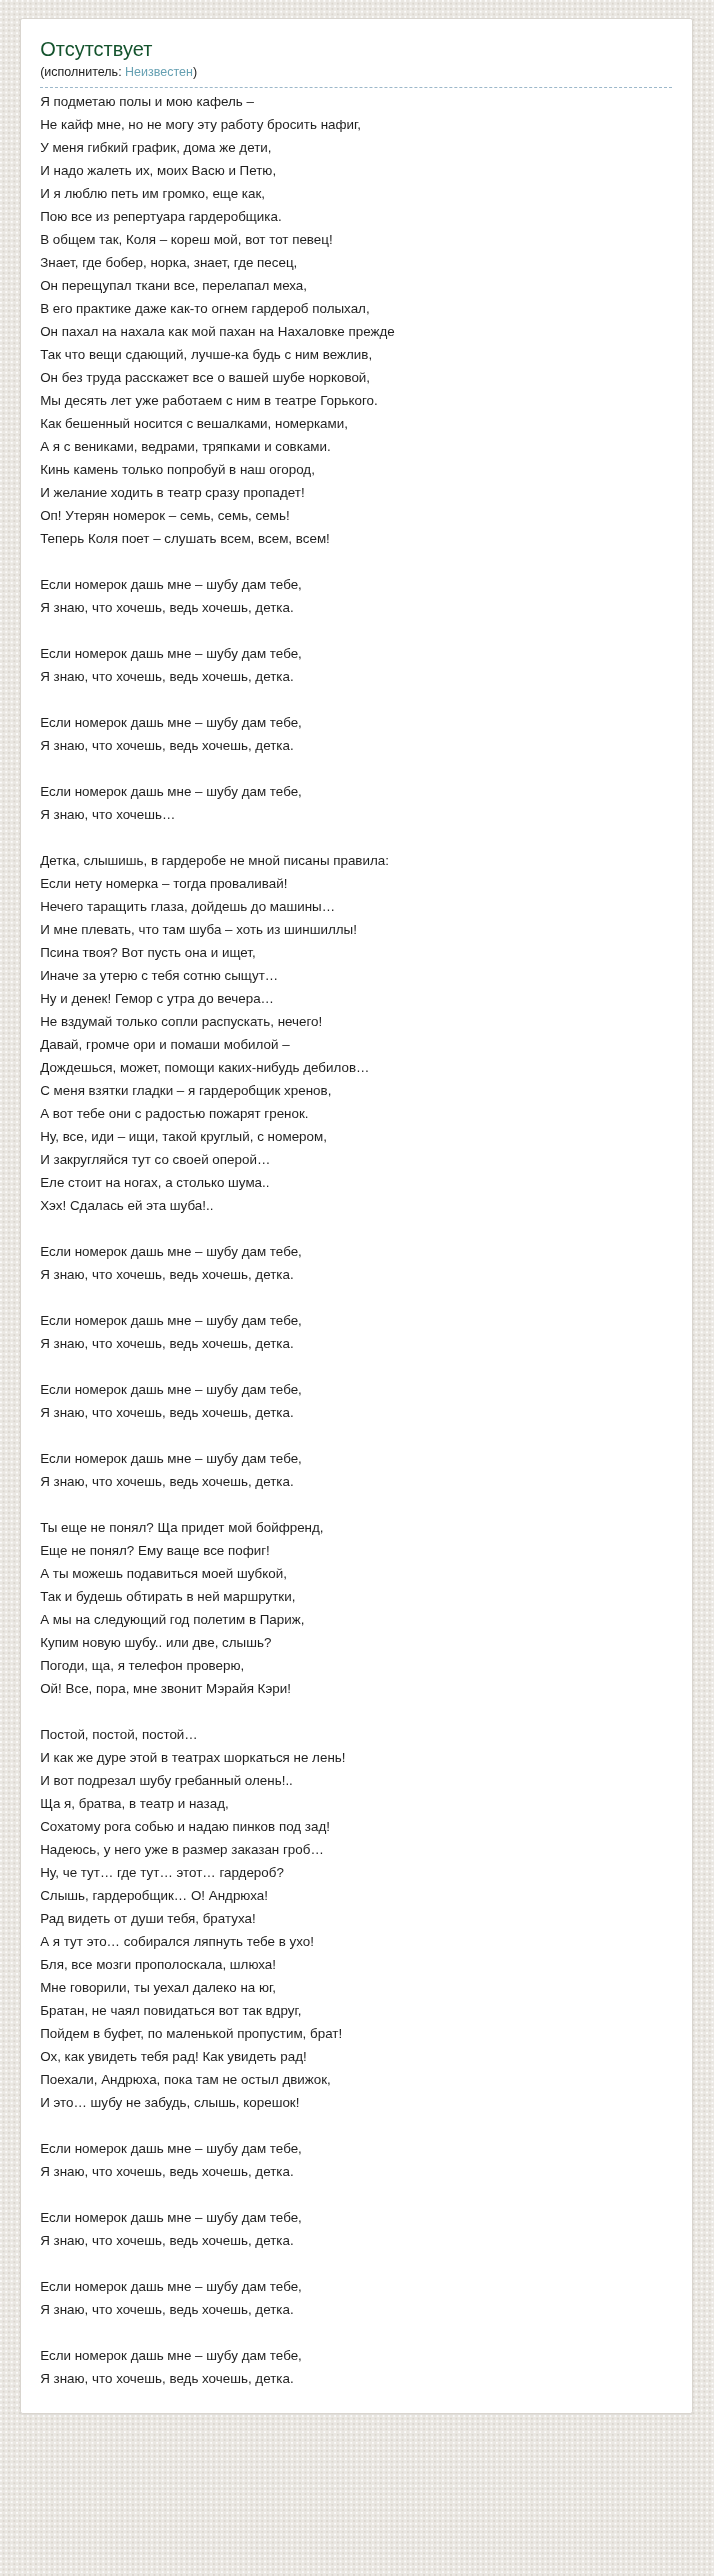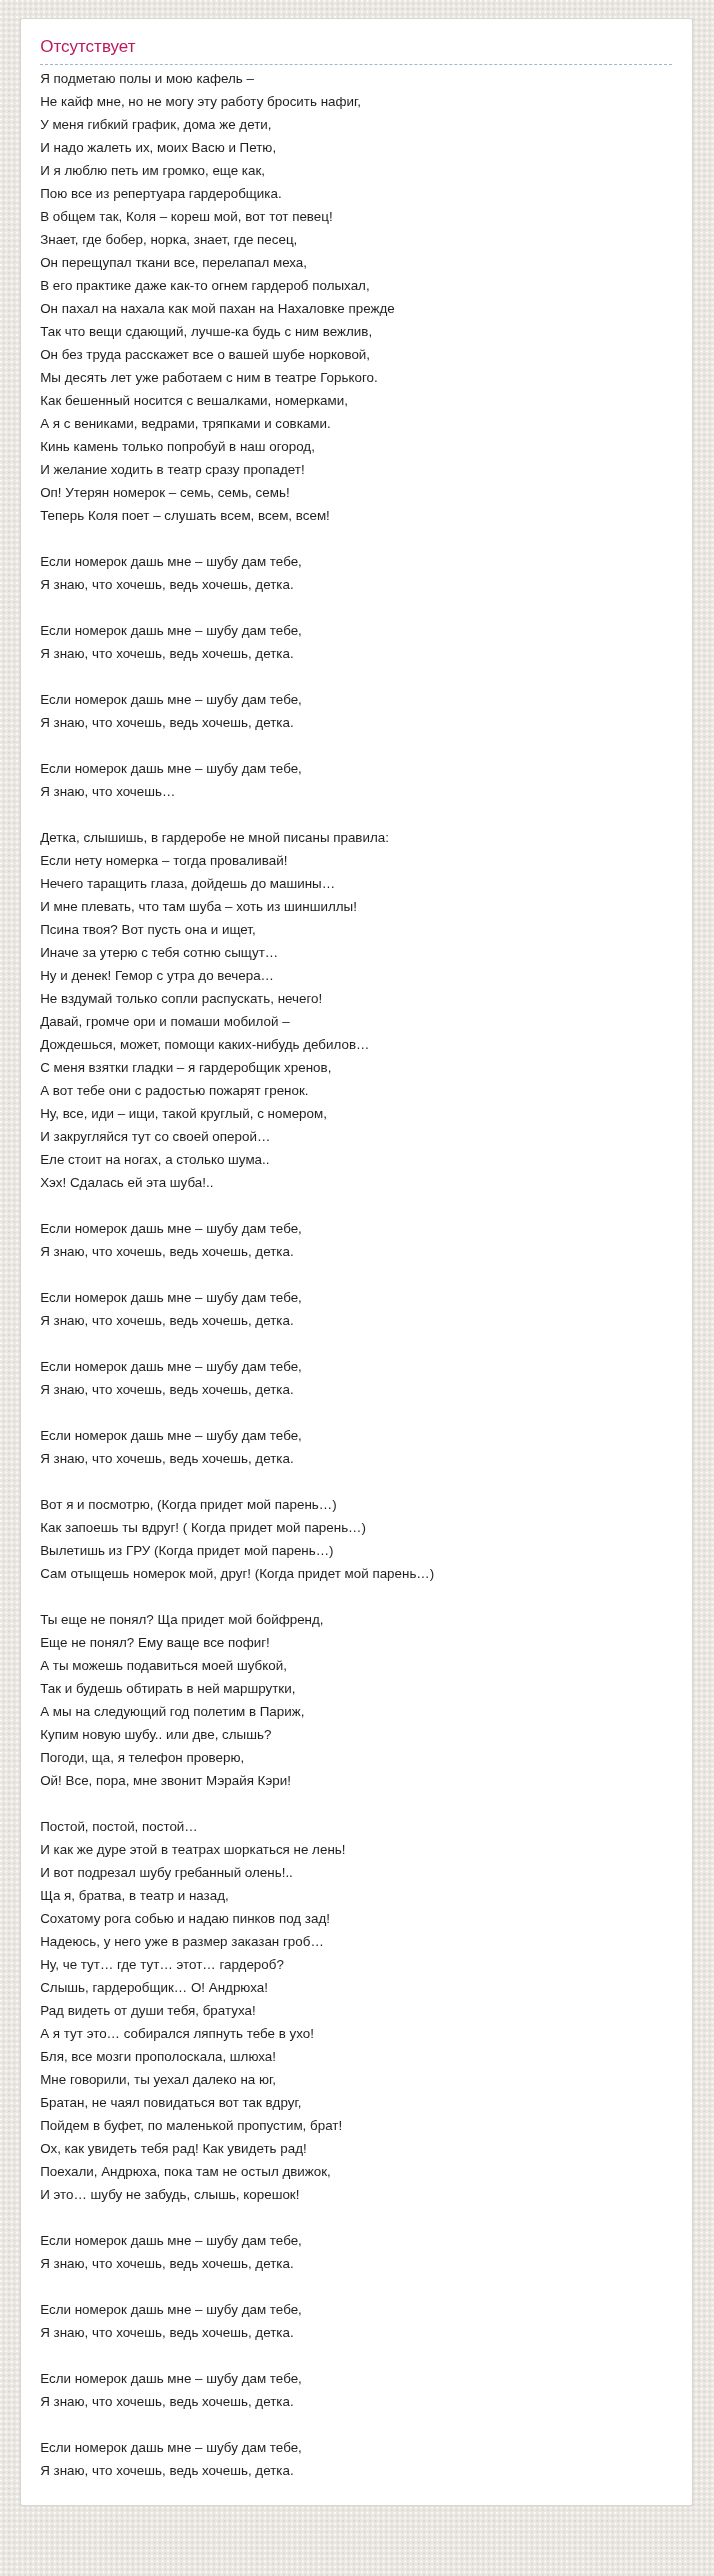--- a/index.html
+++ b/index.html
@@ -22,23 +22,23 @@
     width: 673px;
     margin: 18px 21.4px 21.4px 19.6px;
     padding: 18px 19.6px 23px 19.6px;
     background: #ffffff;
     border: 0.9px solid #d9d5cf;
     border-radius: 2.7px;
     box-shadow: 0 0.9px 1.8px rgba(0,0,0,0.05);
   }
   .song-title {
     margin: 0 0 2.7px 0;
-    font-size: 17px;
+    font-size: 20px;
     font-weight: 400;
-    color: #be185d;
+    color: #14532d;
     line-height: 1.2;
   }
   .artist-line {
     font-size: 12.5px;
     color: #222222;
     line-height: 1.35;
   }
   .artist-line a {
     color: #66a0b2;
     text-decoration: none;
@@ -60,34 +60,36 @@
   }
   .lyrics p:last-child {
     margin-bottom: 0;
   }
 </style>
 </head>
 <body>
 
 <div class="content-card">
   <h1 class="song-title">Отсутствует</h1>
+  <div class="artist-line">
+    <span>(исполнитель: </span><a href="#">Неизвестен</a><span>)</span>
+  </div>
   <div class="dashed-divider"></div>
 
   <div class="lyrics" id="lyrics">
       <p>Я подметаю полы и мою кафель –<br>Не кайф мне, но не могу эту работу бросить нафиг,<br>У меня гибкий график, дома же дети,<br>И надо жалеть их, моих Васю и Петю,<br>И я люблю петь им громко, еще как,<br>Пою все из репертуара гардеробщика.<br>В общем так, Коля – кореш мой, вот тот певец!<br>Знает, где бобер, норка, знает, где песец,<br>Он перещупал ткани все, перелапал меха,<br>В его практике даже как-то огнем гардероб полыхал,<br>Он пахал на нахала как мой пахан на Нахаловке прежде<br>Так что вещи сдающий, лучше-ка будь с ним вежлив,<br>Он без труда расскажет все о вашей шубе норковой,<br>Мы десять лет уже работаем с ним в театре Горького.<br>Как бешенный носится с вешалками, номерками,<br>А я с вениками, ведрами, тряпками и совками.<br>Кинь камень только попробуй в наш огород,<br>И желание ходить в театр сразу пропадет!<br>Оп! Утерян номерок – семь, семь, семь!<br>Теперь Коля поет – слушать всем, всем, всем!</p>
       <p>Если номерок дашь мне – шубу дам тебе,<br>Я знаю, что хочешь, ведь хочешь, детка.</p>
       <p>Если номерок дашь мне – шубу дам тебе,<br>Я знаю, что хочешь, ведь хочешь, детка.</p>
       <p>Если номерок дашь мне – шубу дам тебе,<br>Я знаю, что хочешь, ведь хочешь, детка.</p>
       <p>Если номерок дашь мне – шубу дам тебе,<br>Я знаю, что хочешь…</p>
       <p>Детка, слышишь, в гардеробе не мной писаны правила:<br>Если нету номерка – тогда проваливай!<br>Нечего таращить глаза, дойдешь до машины…<br>И мне плевать, что там шуба – хоть из шиншиллы!<br>Псина твоя? Вот пусть она и ищет,<br>Иначе за утерю с тебя сотню сыщут…<br>Ну и денек! Гемор с утра до вечера…<br>Не вздумай только сопли распускать, нечего!<br>Давай, громче ори и помаши мобилой –<br>Дождешься, может, помощи каких-нибудь дебилов…<br>С меня взятки гладки – я гардеробщик хренов,<br>А вот тебе они с радостью пожарят гренок.<br>Ну, все, иди – ищи, такой круглый, с номером,<br>И закругляйся тут со своей оперой…<br>Еле стоит на ногах, а столько шума..<br>Хэх! Сдалась ей эта шуба!..</p>
       <p>Если номерок дашь мне – шубу дам тебе,<br>Я знаю, что хочешь, ведь хочешь, детка.</p>
       <p>Если номерок дашь мне – шубу дам тебе,<br>Я знаю, что хочешь, ведь хочешь, детка.</p>
       <p>Если номерок дашь мне – шубу дам тебе,<br>Я знаю, что хочешь, ведь хочешь, детка.</p>
       <p>Если номерок дашь мне – шубу дам тебе,<br>Я знаю, что хочешь, ведь хочешь, детка.</p>
-      <p>Вот я и посмотрю, (Когда придет мой парень…)<br>Как запоешь ты вдруг! ( Когда придет мой парень…)<br>Вылетишь из ГРУ (Когда придет мой парень…)<br>Сам отыщешь номерок мой, друг! (Когда придет мой парень…)</p>
       <p>Ты еще не понял? Ща придет мой бойфренд,<br>Еще не понял? Ему ваще все пофиг!<br>А ты можешь подавиться моей шубкой,<br>Так и будешь обтирать в ней маршрутки,<br>А мы на следующий год полетим в Париж,<br>Купим новую шубу.. или две, слышь?<br>Погоди, ща, я телефон проверю,<br>Ой! Все, пора, мне звонит Мэрайя Кэри!</p>
       <p>Постой, постой, постой…<br>И как же дуре этой в театрах шоркаться не лень!<br>И вот подрезал шубу гребанный олень!..<br>Ща я, братва, в театр и назад,<br>Сохатому рога собью и надаю пинков под зад!<br>Надеюсь, у него уже в размер заказан гроб…<br>Ну, че тут… где тут… этот… гардероб?<br>Слышь, гардеробщик… О! Андрюха!<br>Рад видеть от души тебя, братуха!<br>А я тут это… собирался ляпнуть тебе в ухо!<br>Бля, все мозги прополоскала, шлюха!<br>Мне говорили, ты уехал далеко на юг,<br>Братан, не чаял повидаться вот так вдруг,<br>Пойдем в буфет, по маленькой пропустим, брат!<br>Ох, как увидеть тебя рад! Как увидеть рад!<br>Поехали, Андрюха, пока там не остыл движок,<br>И это… шубу не забудь, слышь, корешок!</p>
       <p>Если номерок дашь мне – шубу дам тебе,<br>Я знаю, что хочешь, ведь хочешь, детка.</p>
       <p>Если номерок дашь мне – шубу дам тебе,<br>Я знаю, что хочешь, ведь хочешь, детка.</p>
       <p>Если номерок дашь мне – шубу дам тебе,<br>Я знаю, что хочешь, ведь хочешь, детка.</p>
       <p>Если номерок дашь мне – шубу дам тебе,<br>Я знаю, что хочешь, ведь хочешь, детка.</p>
     </div>
 </div>
 
 

